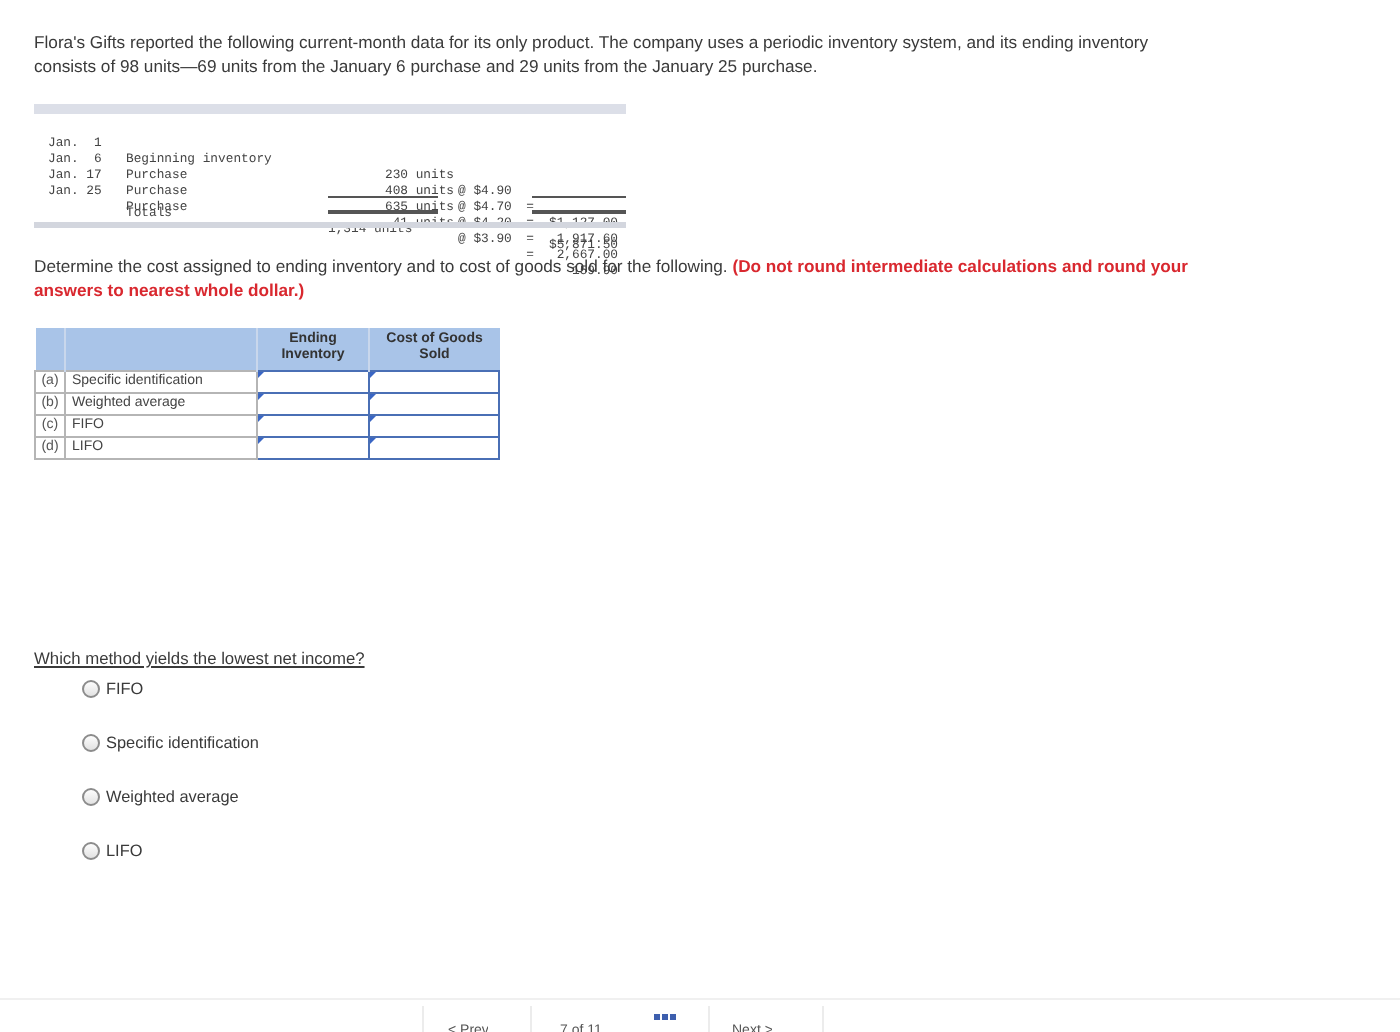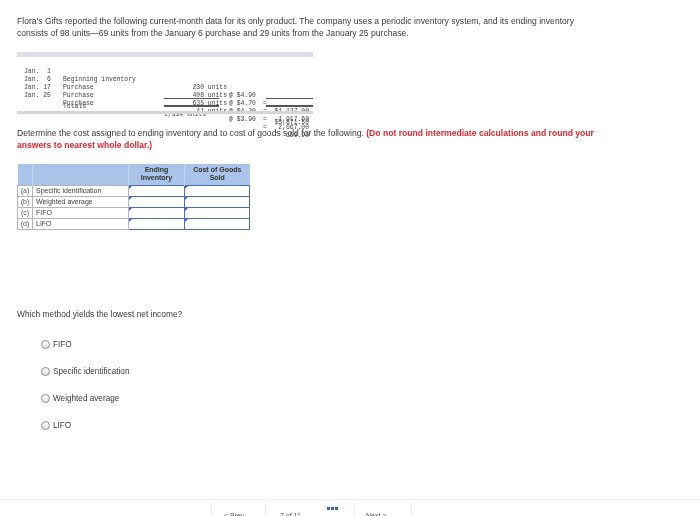--- a/index.html
+++ b/index.html
@@ -59,21 +59,21 @@
       position: absolute; inset: 0; width: 100%; height: 100%; box-sizing: border-box;
       border: none; padding: 0 2px; font-size: 7px; background: transparent; outline: none;
     }
     .ans .cell .flag {
       position: absolute; left: 0; top: 0; width: 0; height: 0;
       border-top: 3px solid #3a66c4; border-right: 3px solid transparent;
     }
     .ans .hcol0 { width: 14px; border-left: none; }
 
     .question {
-      position: absolute; left: 17px; top: 309px; font-size: 8.4px; color: #3a3a3a;
+      position: absolute; left: 17px; top: 324px; font-size: 8.4px; color: #3a3a3a; text-decoration: underline;
     }
     .options { position: absolute; left: 41px; top: 340px; }
     .opt {
       position: absolute; left: 0; display: flex; align-items: center; white-space: nowrap;
       font-size: 8.2px; color: #3a3a3a; cursor: pointer;
     }
     .radio {
       width: 9px; height: 9px; border-radius: 50%; box-sizing: border-box;
       border: 1px solid #8c8c8c; background: linear-gradient(#fdfdfd, #e2e2e2);
       margin-right: 3px;

